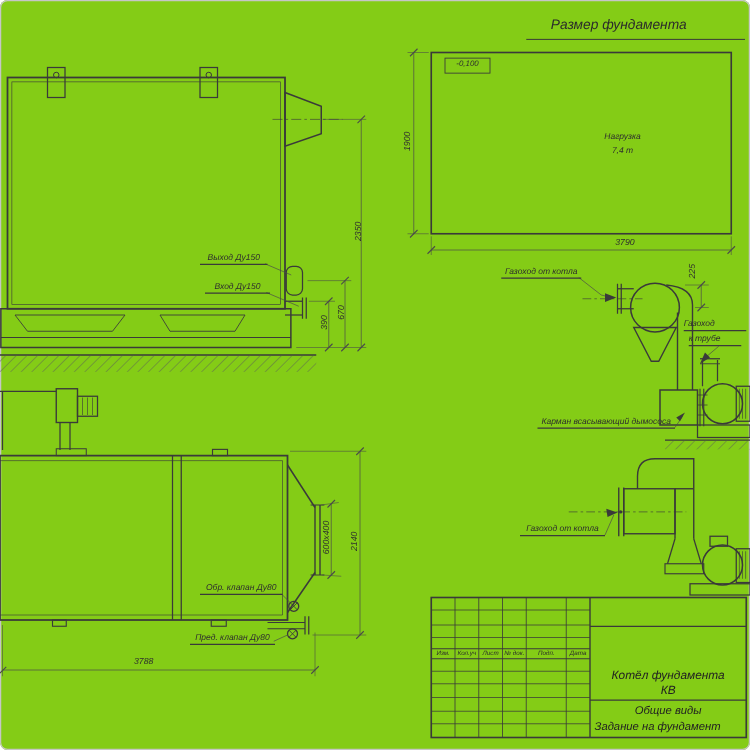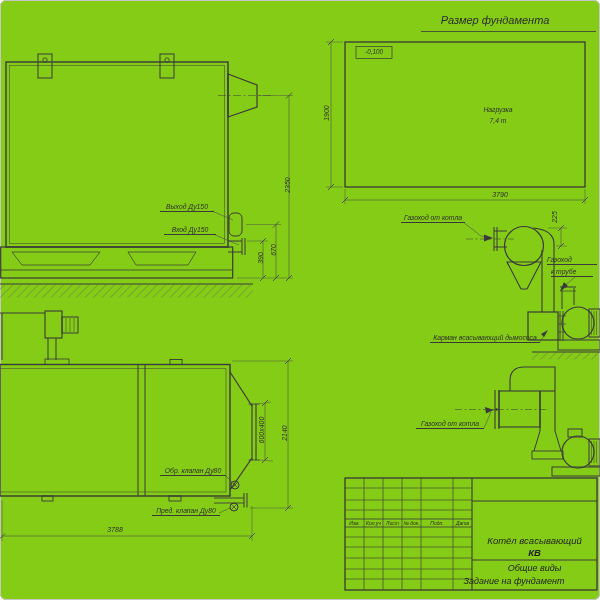--- a/index.html
+++ b/index.html
@@ -272,18 +272,18 @@
 
 <div class="lbl und" style="left:416px;top:420px;width:68px;">Газоход от котла</div>
 
 <div class="lbl tb-h" style="left:345px;top:519.5px;width:19px;">Изм.</div>
 <div class="lbl tb-h" style="left:364px;top:519.5px;width:19px;">Кол.уч</div>
 <div class="lbl tb-h" style="left:383px;top:519.5px;width:19px;">Лист</div>
 <div class="lbl tb-h" style="left:402px;top:519.5px;width:19px;">№ док.</div>
 <div class="lbl tb-h" style="left:421px;top:519.5px;width:32px;">Подп.</div>
 <div class="lbl tb-h" style="left:453px;top:519.5px;width:19px;">Дата</div>
 
-<div class="lbl tb-big" style="left:472px;top:535px;width:125px;">Котёл всасывающий</div>
-<div class="lbl tb-big" style="left:472px;top:547px;width:125px;font-weight:bold;">КВ</div>
+<div class="lbl tb-big" style="left:472px;top:535px;width:125px;">Котёл фундамента</div>
+<div class="lbl tb-big" style="left:472px;top:547px;width:125px;">КВ</div>
 <div class="lbl tb-doc" style="left:472px;top:563px;width:125px;">Общие виды</div>
-<div class="lbl tb-doc" style="left:460px;top:576px;width:108px;">Задание на фундамент</div>
+<div class="lbl tb-doc" style="left:472px;top:576px;width:108px;">Задание на фундамент</div>
 
 </div>
 
 </body></html>

